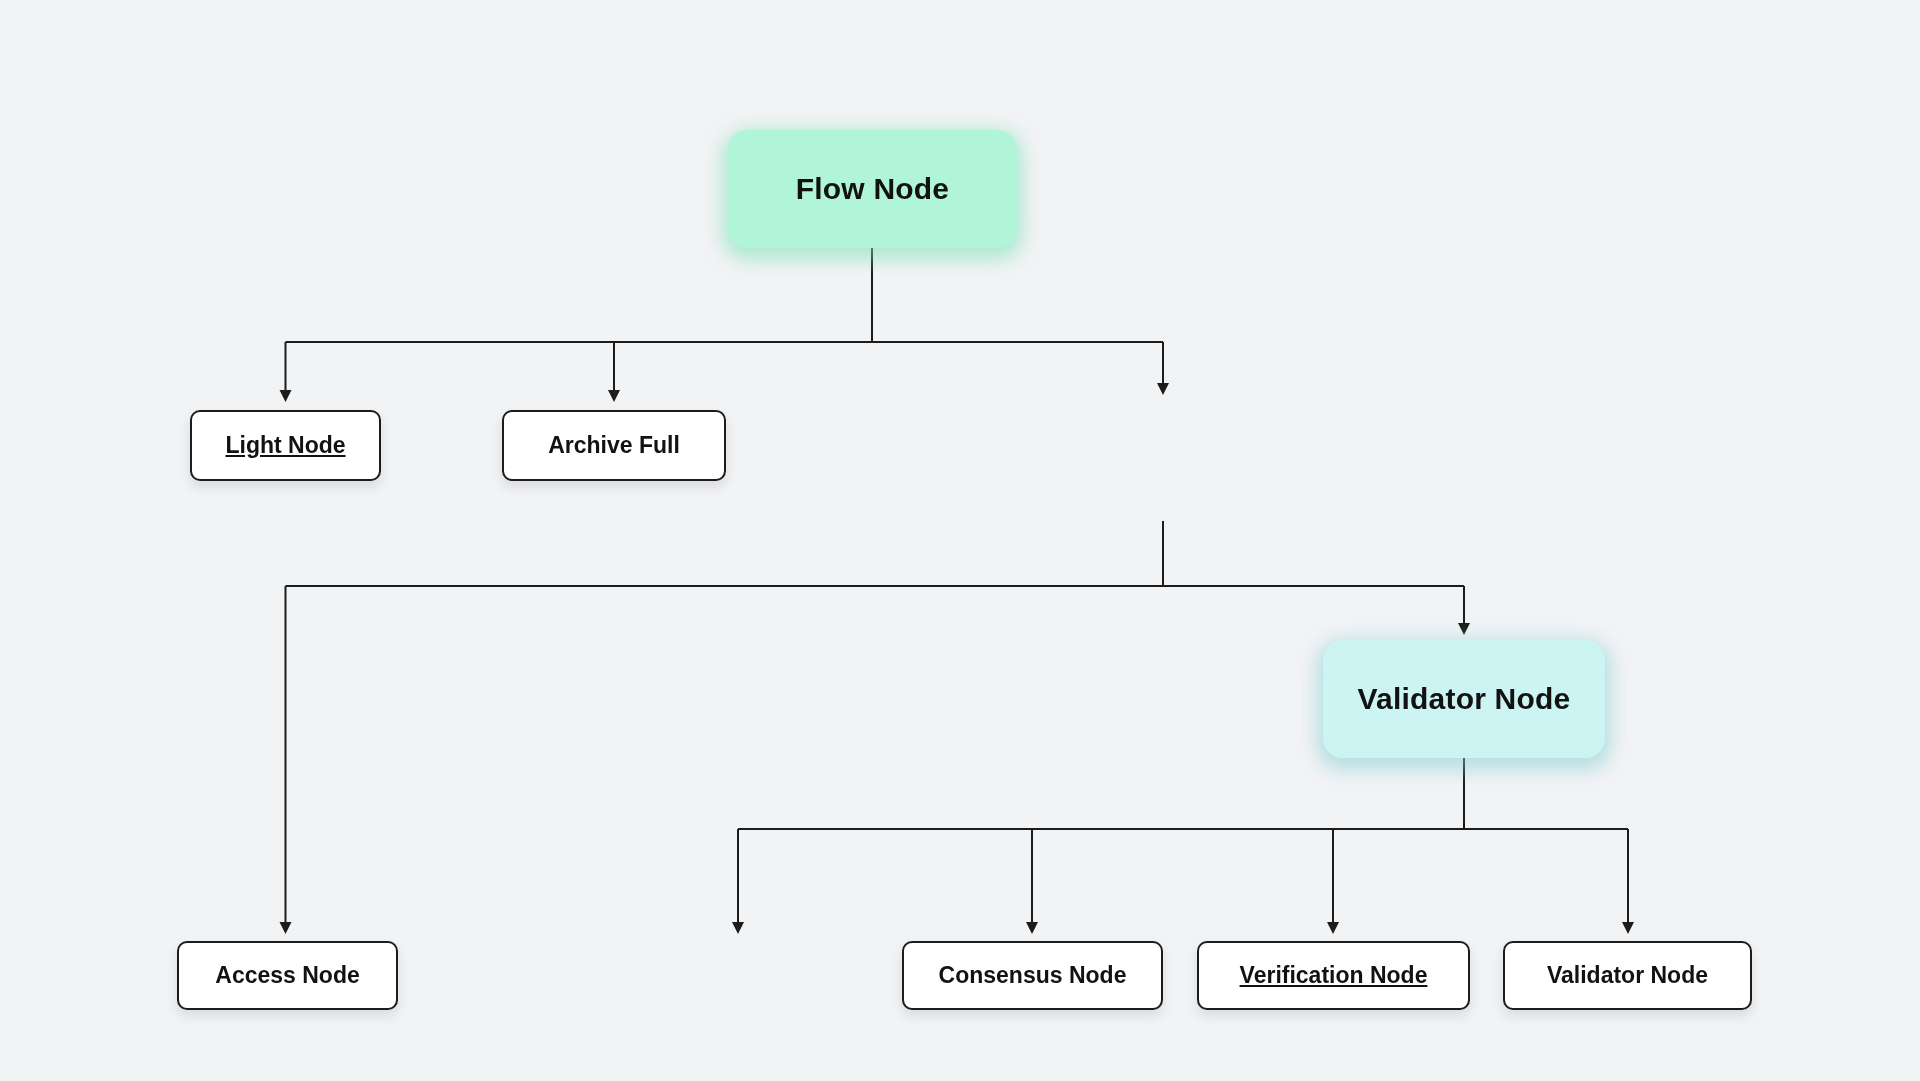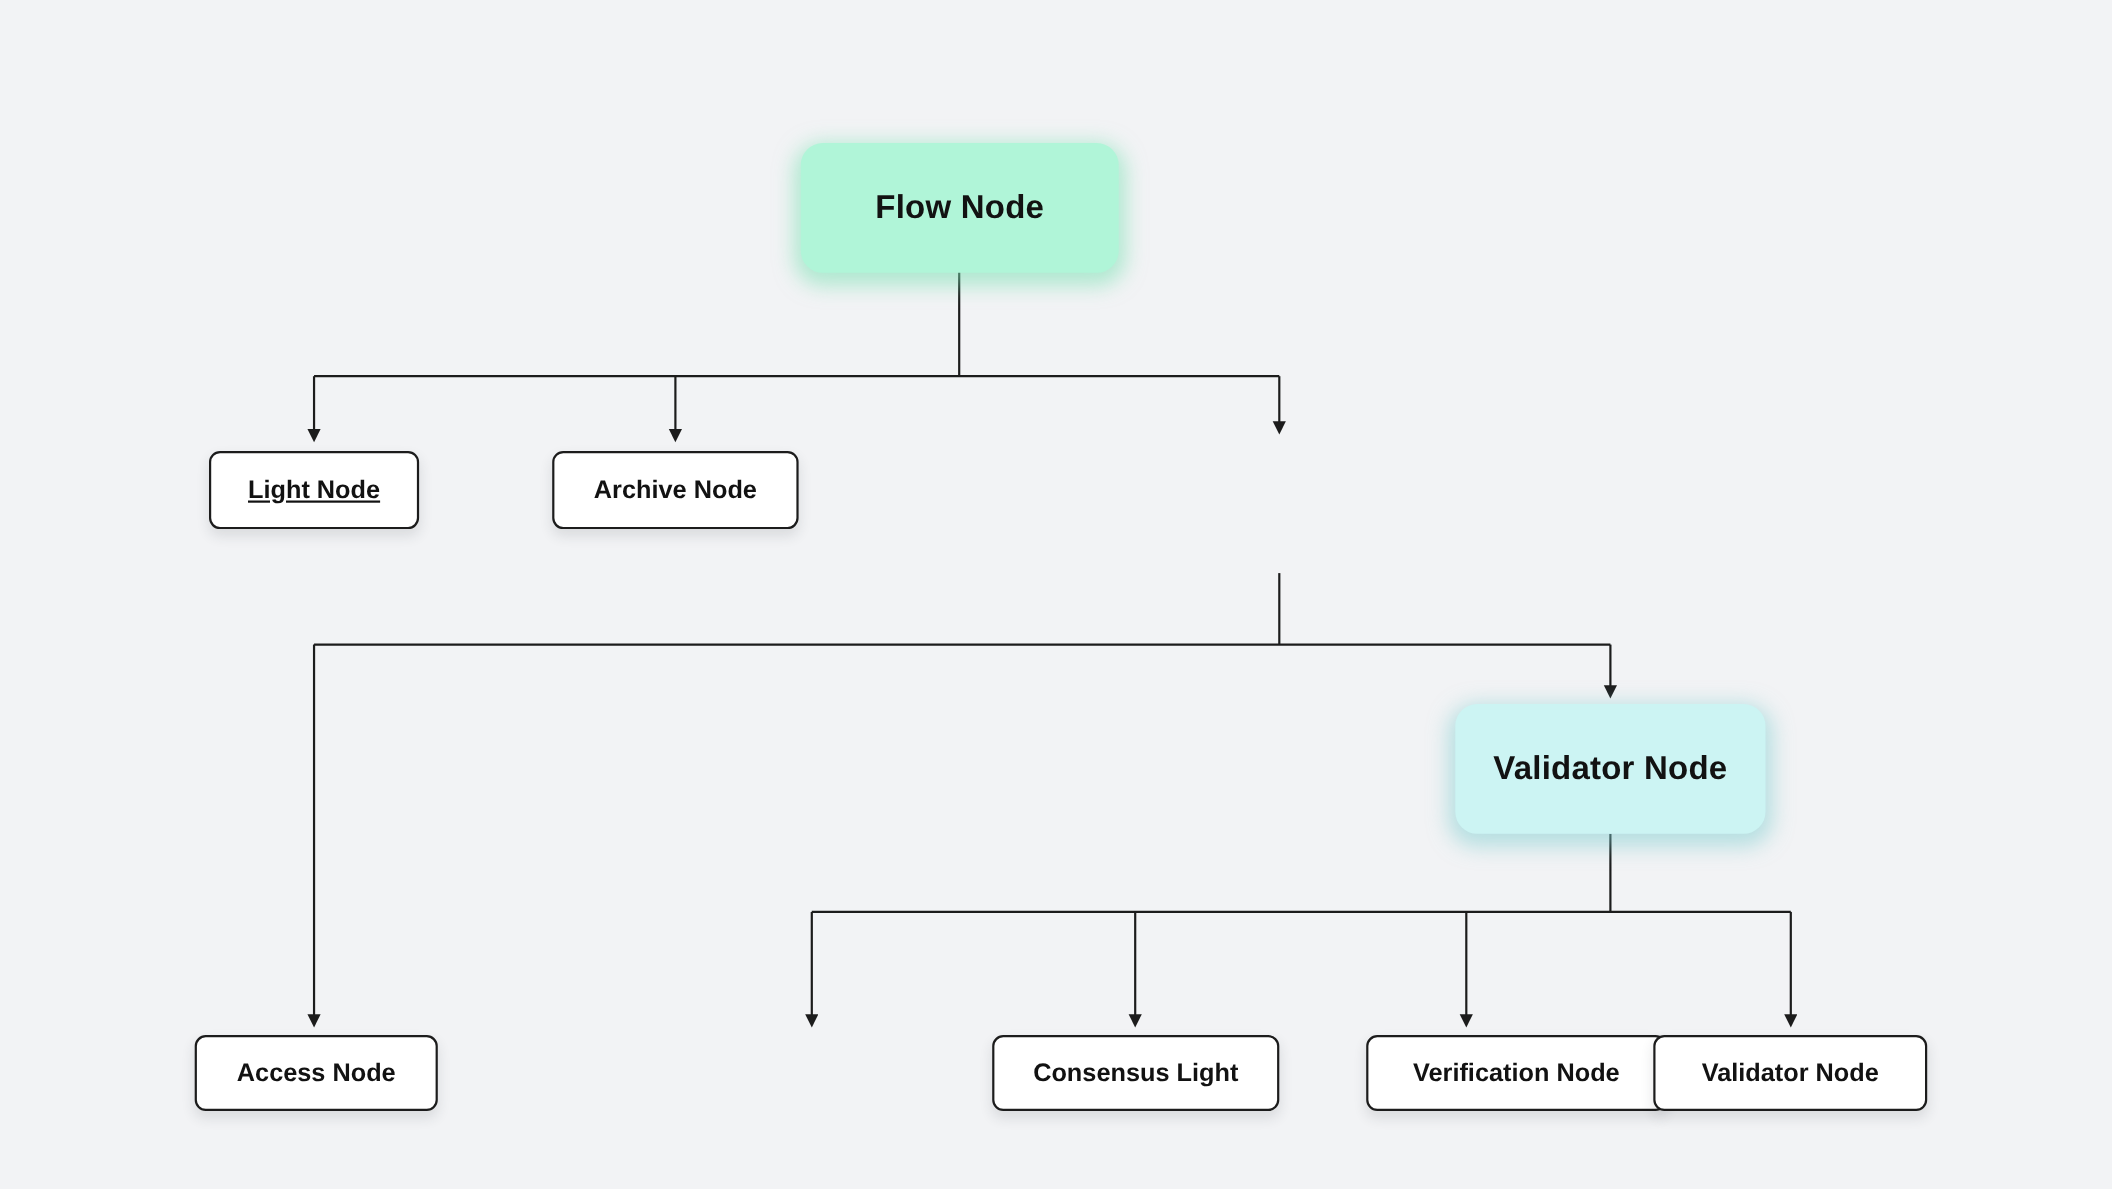--- a/index.html
+++ b/index.html
@@ -71,21 +71,21 @@
   .node-validator {
     left: 1323px; top: 608px; width: 282px; height: 118px;
     background: var(--validator_fill, #ccf4f3);
     box-shadow: 0 6px 18px 6px rgba(126, 206, 208, 0.5);
   }
   .node-light        { left: 190px;  top: 378px; width: 191px; height: 71px; text-decoration: underline; }
   .node-archive      { left: 502px;  top: 378px; width: 224px; height: 71px; }
   .node-access       { left: 177px;  top: 909px; width: 221px; height: 69px; }
   .node-collection   { left: 612px;  top: 909px; width: 253px; height: 69px; }
   .node-consensus    { left: 902px;  top: 909px; width: 261px; height: 69px; }
-  .node-verification { left: 1242px; top: 909px; width: 273px; height: 69px; }
+  .node-verification { left: 1197px; top: 909px; width: 273px; height: 69px; text-decoration: underline; }
   .node-execution    { left: 1503px; top: 909px; width: 249px; height: 69px; }
 </style>
 </head>
 <body>
 
 <div class="stage">
 
   <svg class="connectors" viewBox="0 0 1920 1081" xmlns="http://www.w3.org/2000/svg">
     <defs>
       <marker id="arrow" markerUnits="userSpaceOnUse" markerWidth="14" markerHeight="14" refX="2" refY="6" orient="auto">
@@ -114,35 +114,35 @@
 
   <div class="node big node-flow">
     <span>Flow Node</span>
   </div>
 
   <div class="node leaf node-light">
     <span>Light Node</span>
   </div>
 
   <div class="node leaf node-archive">
-    <span>Archive Node</span>
+    <span>Archive Full</span>
   </div>
 
 
   <div class="node leaf node-access">
     <span>Access Node</span>
   </div>
 
   <div class="node big node-validator">
     <span>Validator Node</span>
   </div>
 
 
   <div class="node leaf node-consensus">
-    <span>Consensus Light</span>
+    <span>Consensus Node</span>
   </div>
 
   <div class="node leaf node-verification">
     <span>Verification Node</span>
   </div>
 
   <div class="node leaf node-execution">
     <span>Validator Node</span>
   </div>
 

